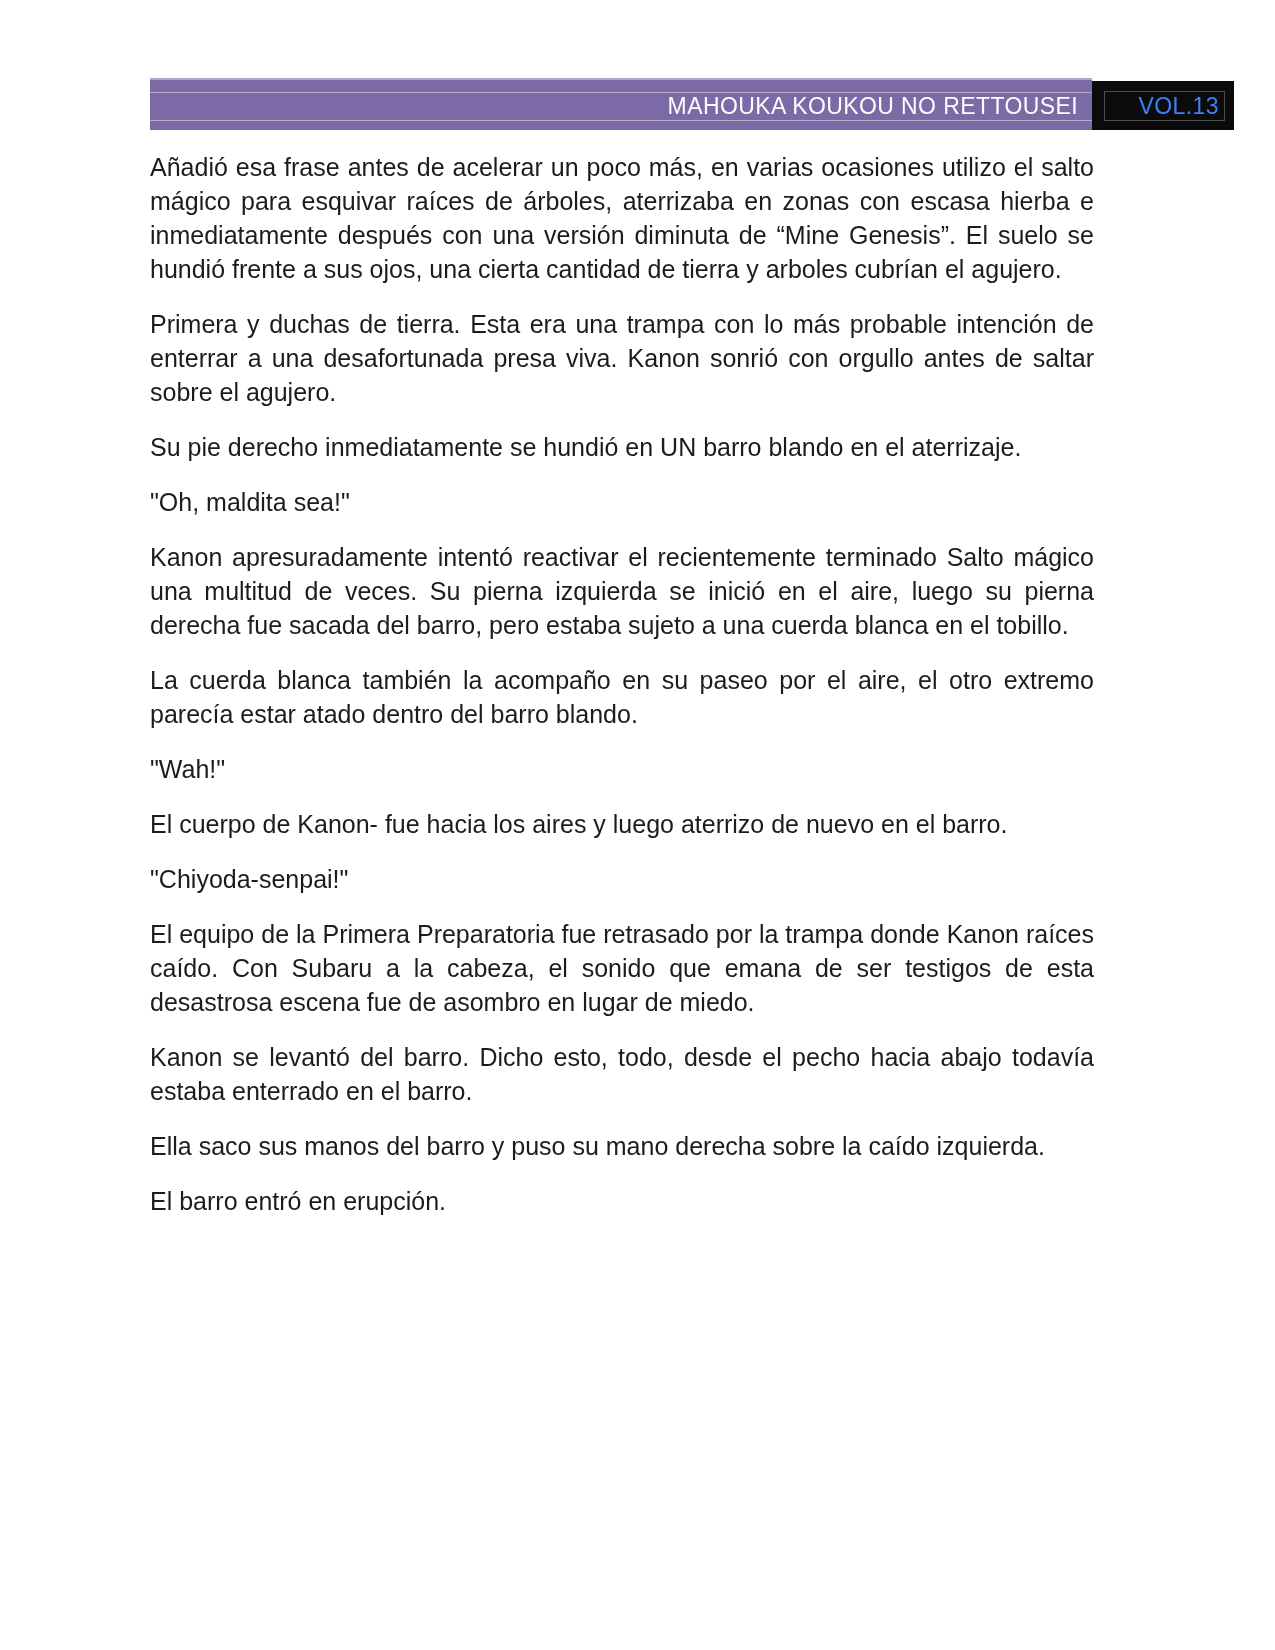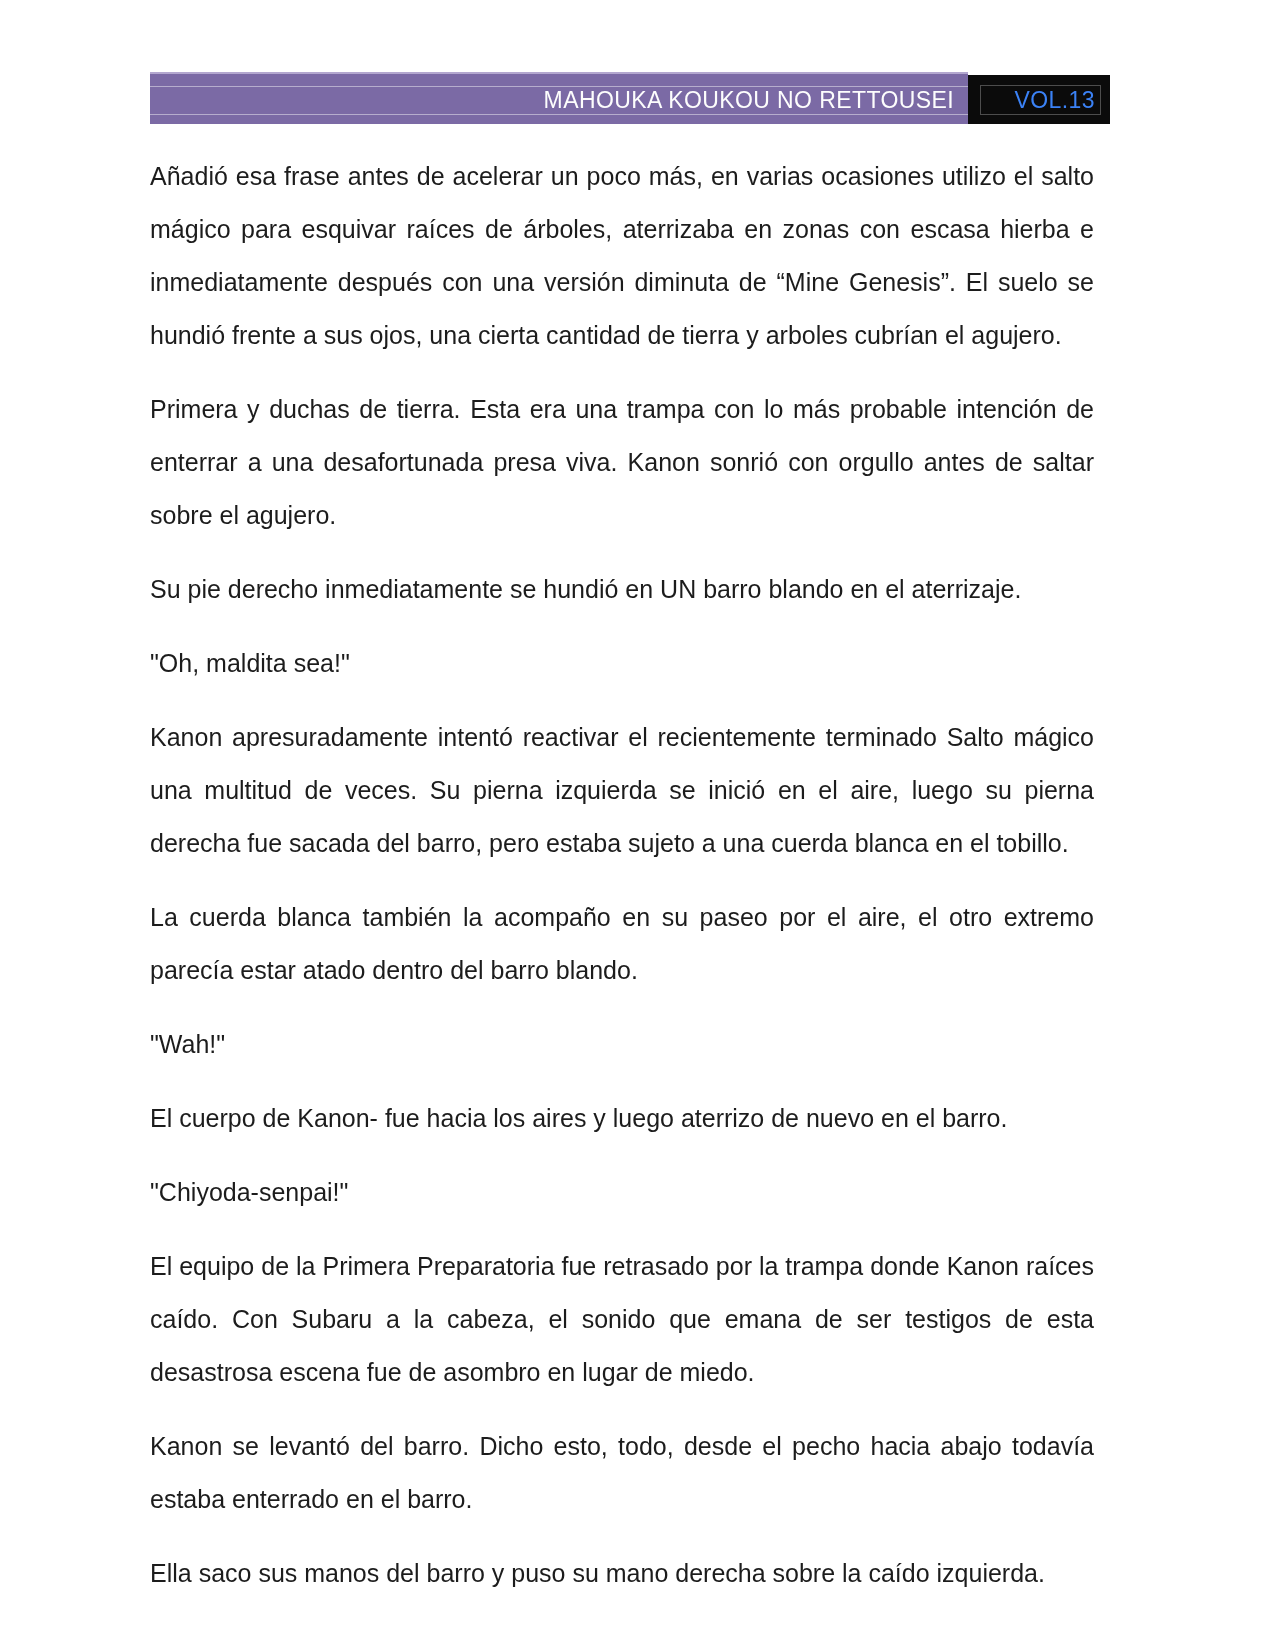--- a/index.html
+++ b/index.html
@@ -11,22 +11,22 @@
   .page {
     position: relative;
     width: 1275px;
     height: 1650px;
     background: #ffffff;
     overflow: hidden;
   }
   .banner {
     position: absolute;
     left: 150px;
-    top: 72px;
-    width: 960px;
+    top: 78px;
+    width: 1084px;
     height: 52px;
     display: flex;
   }
   .banner-purple {
     flex: 1;
     position: relative;
     background: #7b6aa5;
     border-top: 2px solid #b3a7cf;
     box-sizing: border-box;
   }
@@ -84,21 +84,21 @@
   }
   .content {
     position: absolute;
     left: 150px;
     top: 150px;
     width: 944px;
   }
   .content p {
     margin: 0 0 21px 0;
     font-size: 25px;
-    line-height: 53px;
+    line-height: 34px;
     text-align: justify;
     color: #1c1c1c;
   }
 </style>
 </head>
 <body>
 
 <div class="page">
 
   <div class="banner">
@@ -116,15 +116,16 @@
     <p>Su pie derecho inmediatamente se hundió en UN barro blando en el aterrizaje.</p>
     <p>"Oh, maldita sea!"</p>
     <p>Kanon apresuradamente intentó reactivar el recientemente terminado Salto mágico una multitud de veces. Su pierna izquierda se inició en el aire, luego su pierna derecha fue sacada del barro, pero estaba sujeto a una cuerda blanca en el tobillo.</p>
     <p>La cuerda blanca también la acompaño en su paseo por el aire, el otro extremo parecía estar atado dentro del barro blando.</p>
     <p>"Wah!"</p>
     <p>El cuerpo de Kanon- fue hacia los aires y luego aterrizo de nuevo en el barro.</p>
     <p>"Chiyoda-senpai!"</p>
     <p>El equipo de la Primera Preparatoria fue retrasado por la trampa donde Kanon raíces caído. Con Subaru a la cabeza, el sonido que emana de ser testigos de esta desastrosa escena fue de asombro en lugar de miedo.</p>
     <p>Kanon se levantó del barro. Dicho esto, todo, desde el pecho hacia abajo todavía estaba enterrado en el barro.</p>
     <p>Ella saco sus manos del barro y puso su mano derecha sobre la caído izquierda.</p>
+    <p>El barro entró en erupción.</p>
   </div>
 
 </div>
 
 </body></html>

